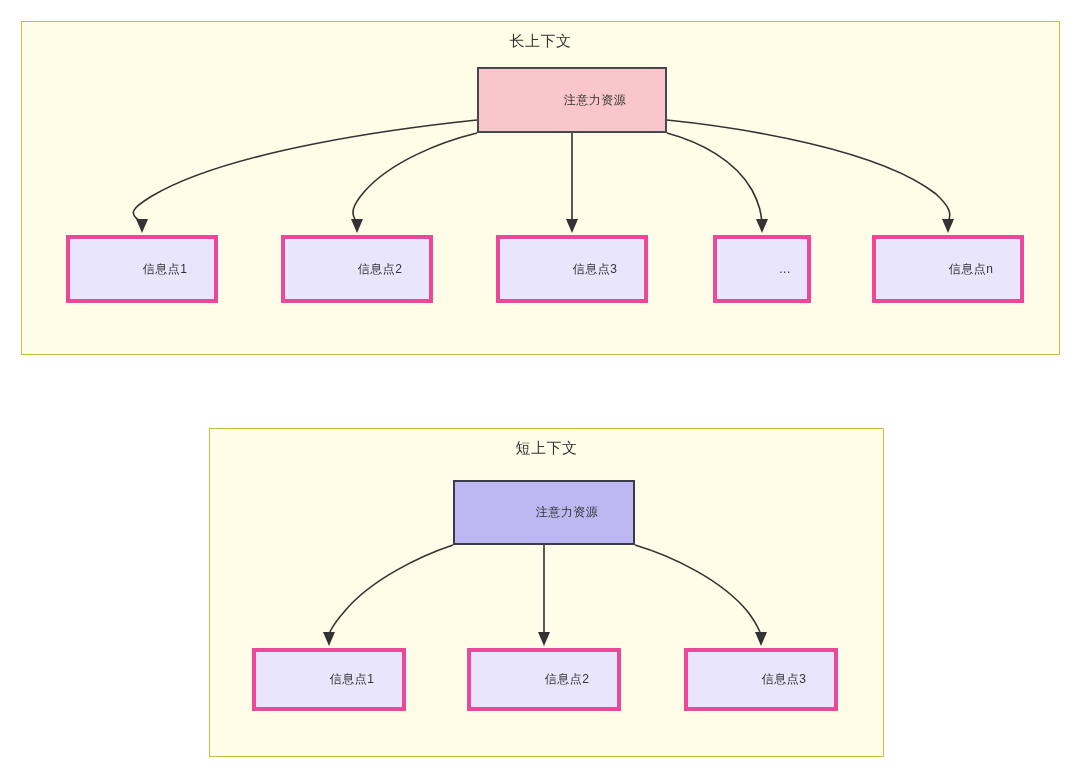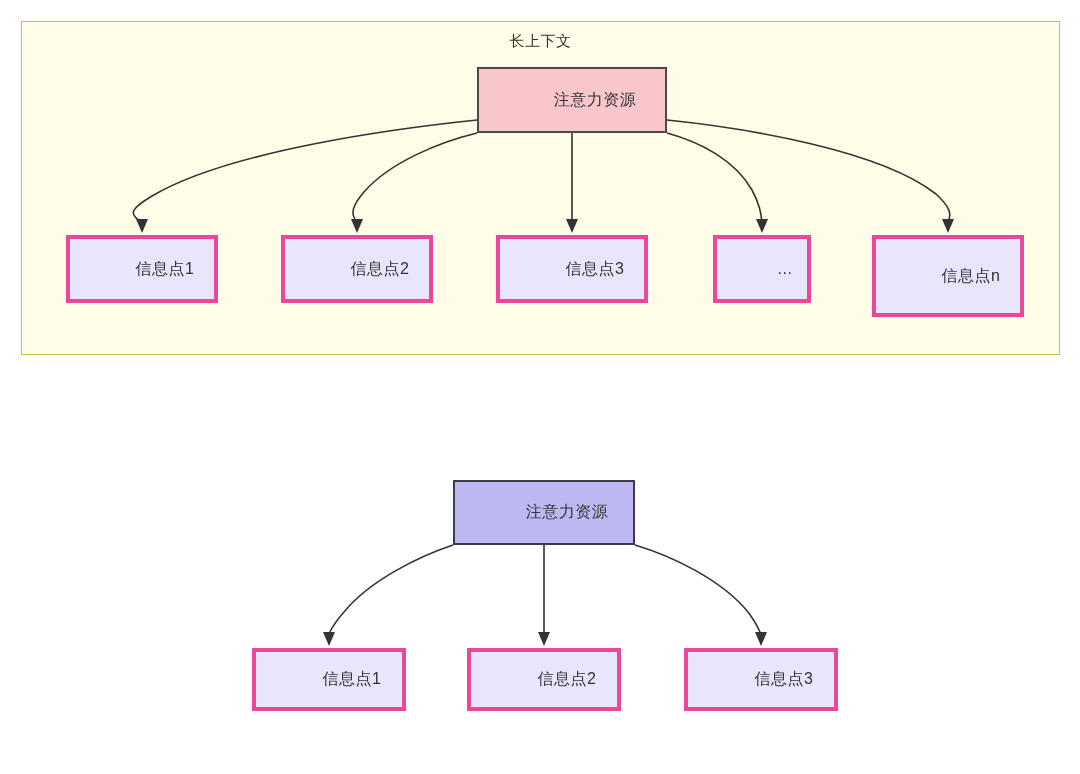--- a/index.html
+++ b/index.html
@@ -49,21 +49,21 @@
     color: #333333;
     letter-spacing: 0.5px;
     line-height: 20px;
   }
   .node {
     position: absolute;
     box-sizing: border-box;
     display: flex;
     align-items: center;
     justify-content: center;
-    font-size: 16px;
+    font-size: 12px;
     color: #333333;
     letter-spacing: 0.5px;
     z-index: 3;
     padding-left: 46px;
   }
   .node-attn-pink {
     background: #f9c7cb;
     border: 2.5px solid #494949;
   }
   .node-attn-blue {
@@ -93,20 +93,23 @@
 </style>
 </head>
 <body>
 
 <div class="canvas">
 
   <div class="group" id="group-long">
     <div class="group-title">长上下文</div>
   </div>
 
+  <div class="group" id="group-short">
+    <div class="group-title">短上下文</div>
+  </div>
 
   <svg class="edges" viewBox="0 0 1080 774">
 
     <path d="M477,120 C400,128 230,150 152,196 C132,208 127,214 142,222"></path>
     <polygon points="142,233 136,219 148,219"></polygon>
 
     <path d="M477,133 C440,142 390,162 364,192 C352,206 350,214 357,222"></path>
     <polygon points="357,233 351,219 363,219"></polygon>
 
     <path d="M572,133 L572,222"></path>
@@ -131,21 +134,21 @@
   <div class="node node-attn-pink" style="left:477px; top:67px; width:190px; height:66px;">注意力资源</div>
 
   <div class="node node-info" style="left:66px; top:235px; width:152px; height:68px;">信息点1</div>
 
   <div class="node node-info" style="left:281px; top:235px; width:152px; height:68px;">信息点2</div>
 
   <div class="node node-info" style="left:496px; top:235px; width:152px; height:68px;">信息点3</div>
 
   <div class="node node-info" style="left:713px; top:235px; width:98px; height:68px;">...</div>
 
-  <div class="node node-info" style="left:872px; top:235px; width:152px; height:82px;">信息点n</div>
+  <div class="node node-info" style="left:872px; top:235px; width:152px; height:68px;">信息点n</div>
 
   <div class="node node-attn-blue" style="left:453px; top:480px; width:182px; height:65px;">注意力资源</div>
 
   <div class="node node-info" style="left:252px; top:648px; width:154px; height:63px;">信息点1</div>
 
   <div class="node node-info" style="left:467px; top:648px; width:154px; height:63px;">信息点2</div>
 
   <div class="node node-info" style="left:684px; top:648px; width:154px; height:63px;">信息点3</div>
 
 </div>

